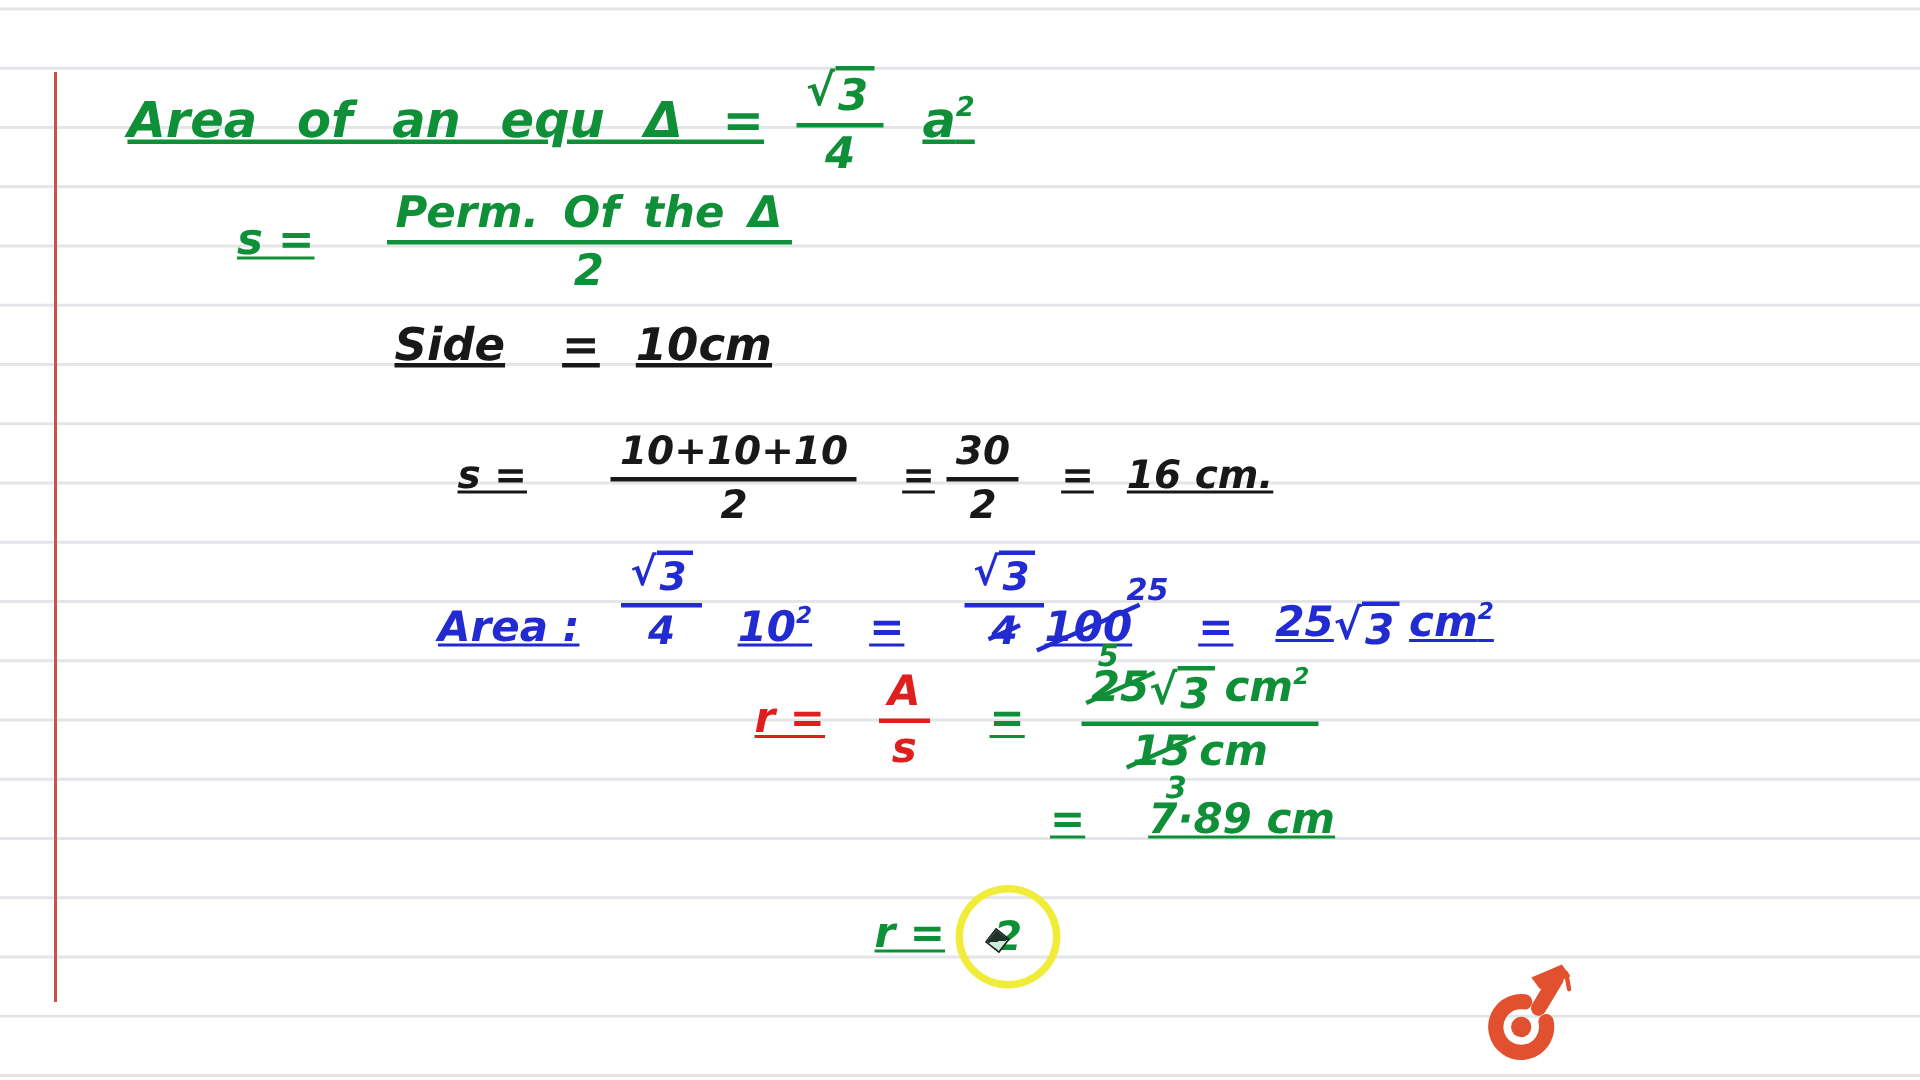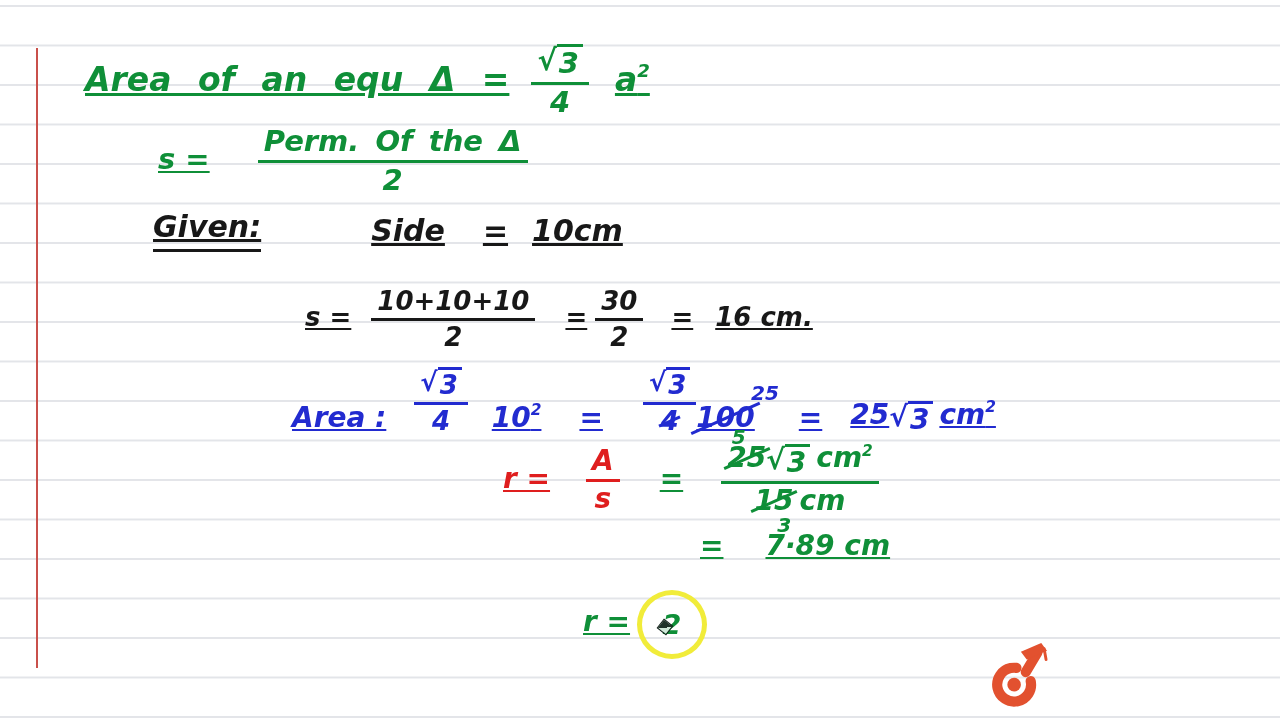--- a/index.html
+++ b/index.html
@@ -84,29 +84,28 @@
 
   <div class="row green" style="left:158px;top:120px;height:80px;font-size:29px">
     <span class="grp">s =</span>
     <span class="frac" style="margin-left:48px">
       <span class="num" style="word-spacing:6px">Perm. Of the Δ</span>
       <span class="den">2</span>
     </span>
   </div>
 
   <div class="row black" style="left:153px;top:205px;height:52px;font-size:30px">
-    <span class="grp underline">Given:</span>
     <span class="grp" style="margin-left:110px">Side</span>
     <span class="grp" style="margin-left:38px">=</span>
     <span class="grp" style="margin-left:24px">10cm</span>
   </div>
 
   <div class="row black" style="left:305px;top:280px;height:76px;font-size:26px">
     <span class="grp">s =</span>
-    <span class="frac" style="margin-left:20px">
+    <span class="frac" style="margin-left:56px">
       <span class="num">10+10+10</span>
       <span class="den">2</span>
     </span>
     <span class="grp" style="margin-left:30px">=</span>
     <span class="frac" style="margin-left:8px">
       <span class="num">30</span>
       <span class="den">2</span>
     </span>
     <span class="grp" style="margin-left:28px">=</span>
     <span class="grp" style="margin-left:22px">16 cm.</span>

